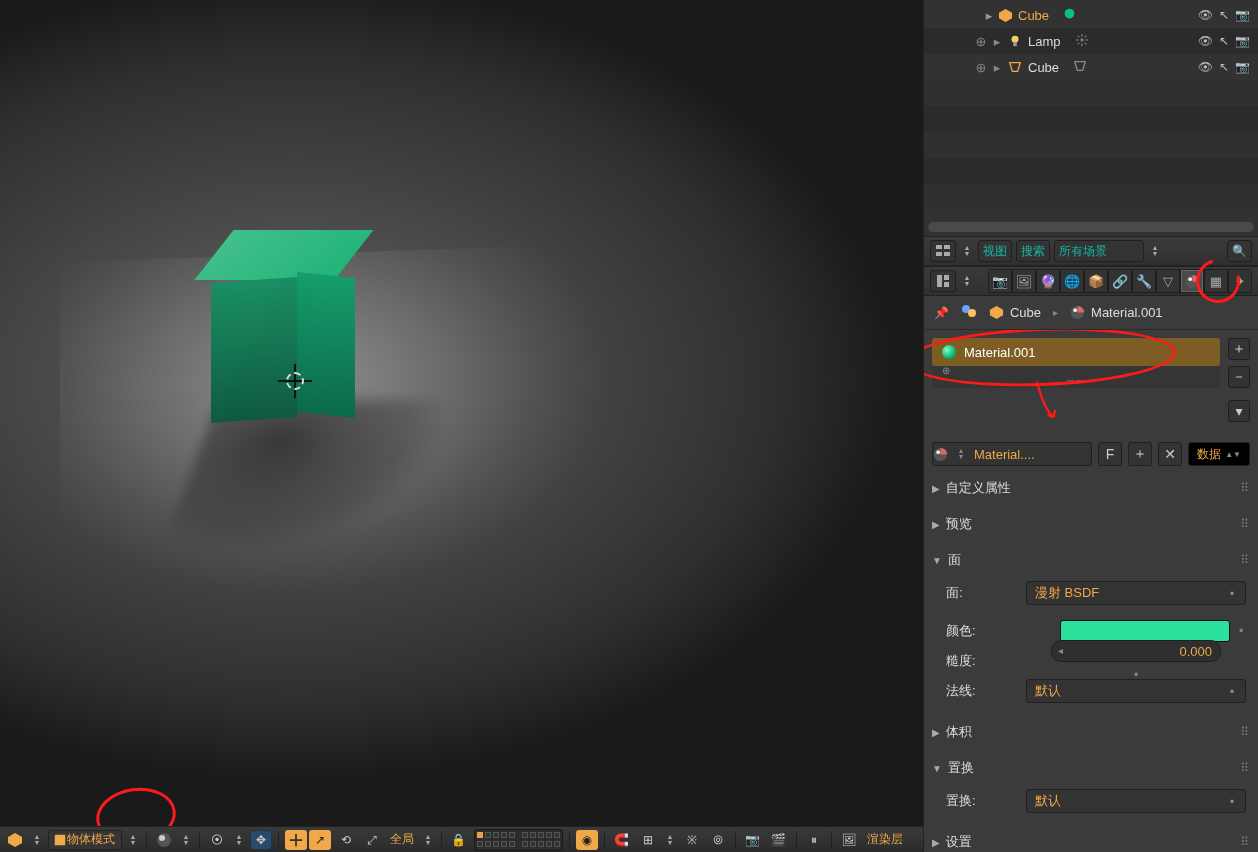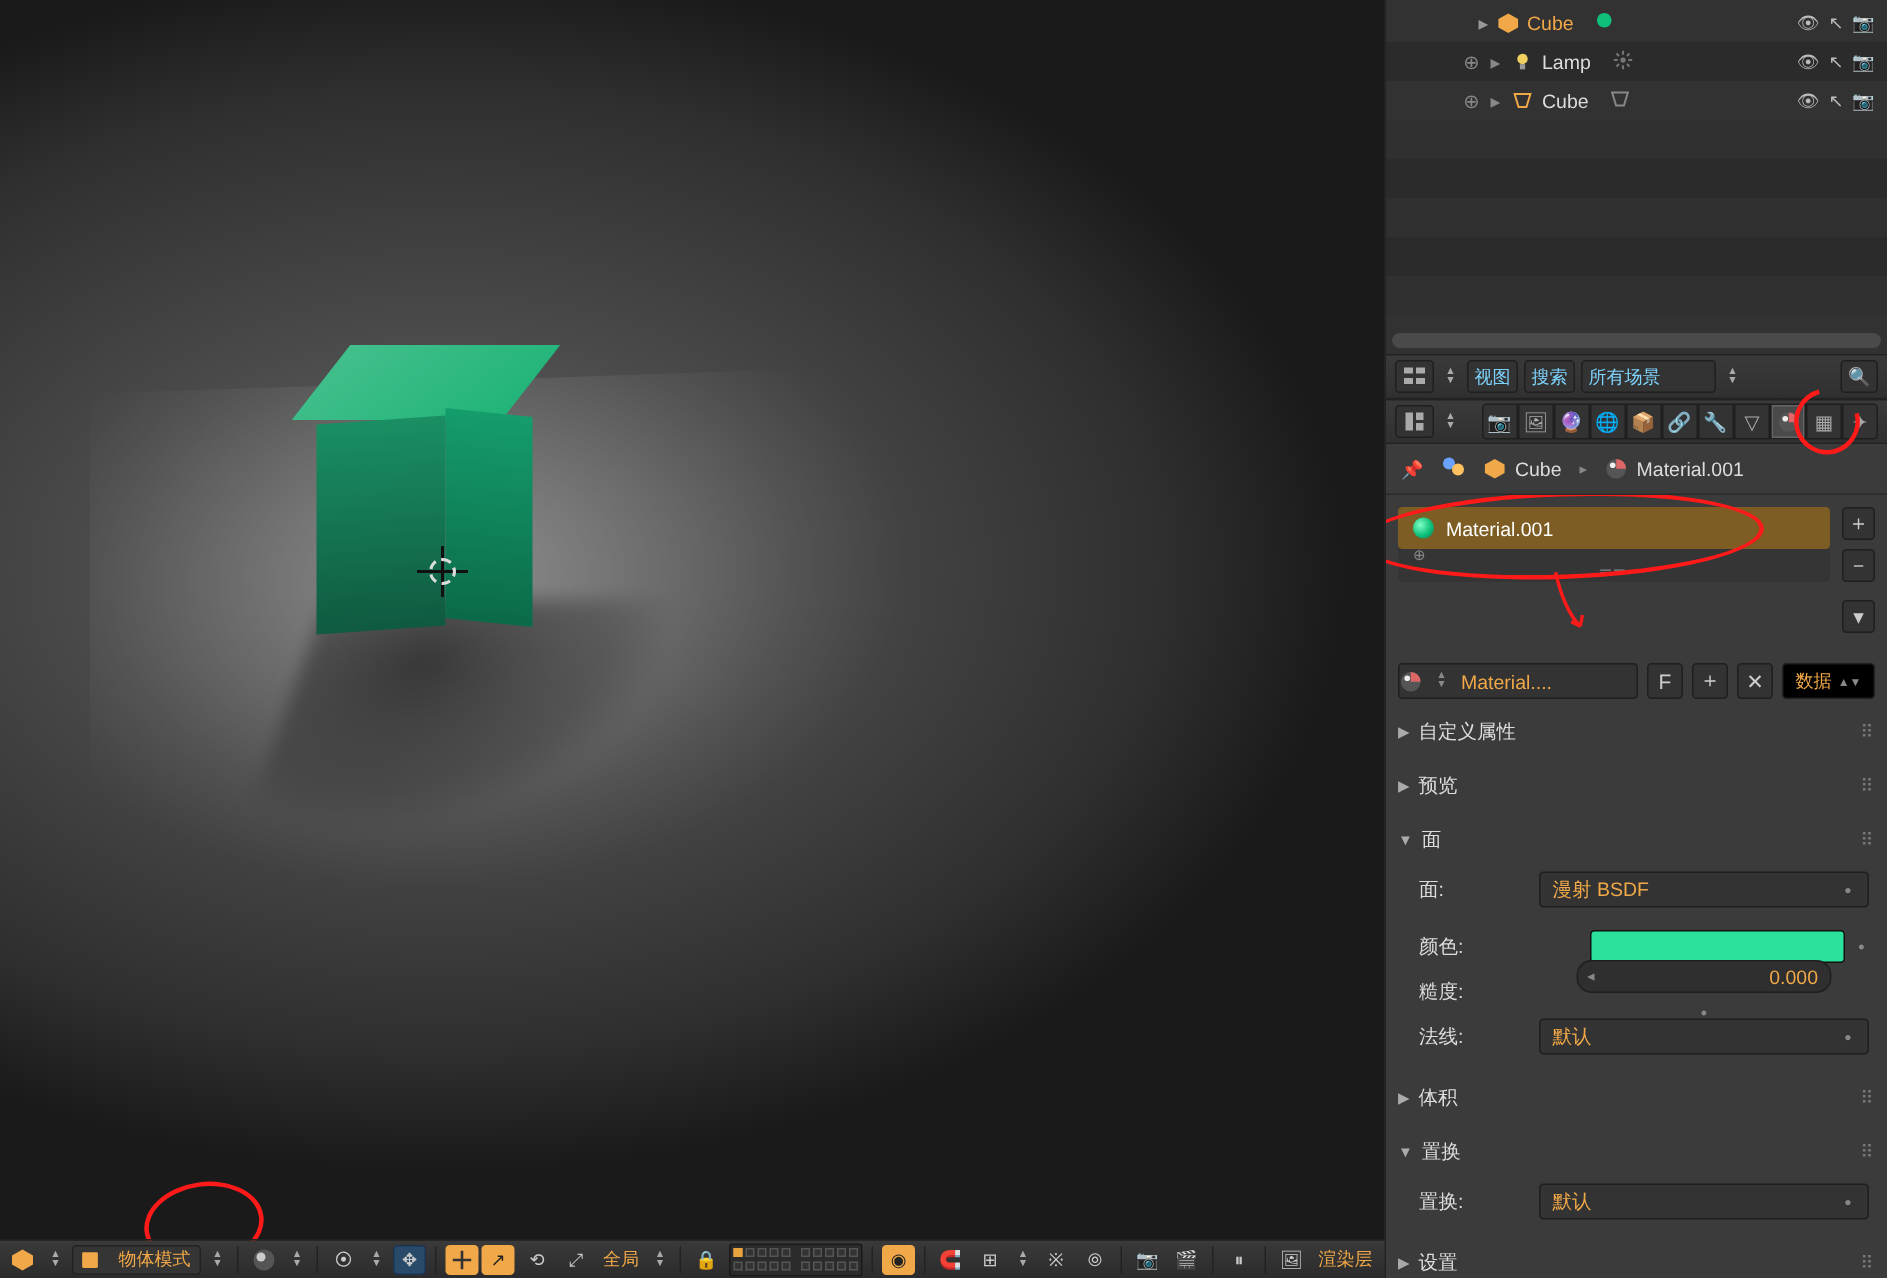--- a/index.html
+++ b/index.html
@@ -16,21 +16,21 @@
 .cursor3d { position: absolute; left: 278px; top: 364px; width: 34px; height: 34px; }
 .cursor3d .c { position:absolute; left:8px; top:8px; width:18px; height:18px; border:2px dashed #ddd; border-radius:50%; }
 .cursor3d .h { position:absolute; left:0; top:16px; width:34px; height:2px; background:#111; }
 .cursor3d .v { position:absolute; left:16px; top:0; width:2px; height:34px; background:#111; }
 
 
 .vp-header { position: absolute; left:0; bottom:0; width:100%; height:26px; background: linear-gradient(#3a3a3a,#2b2b2b); border-top:1px solid #222; display:flex; align-items:center; gap:4px; padding:0 4px; }
 .hbtn { height:20px; display:inline-flex; align-items:center; justify-content:center; padding:0 3px; border-radius:3px; }
 .hbtn.orange { color:#f0a848; }
 .hbtn.icon { width:22px; color:#ccc; }
-.mode-box { background:#353535; border:1px solid #222; border-radius:3px; height:20px; padding:0 6px 0 4px; display:inline-flex; align-items:center; gap:12px; color:#f0a848; }
+.mode-box { background:#353535; border:1px solid #222; border-radius:3px; height:20px; padding:0 6px 0 4px; display:inline-flex; align-items:center; gap:0; color:#f0a848; }
 .arrows { width:14px; height:20px; display:inline-flex; flex-direction:column; justify-content:center; align-items:center; color:#aaa; font-size:7px; line-height:6px; }
 .icogrp { display:flex; gap:2px; align-items:center; }
 .layerdots { display:grid; grid-template-columns: repeat(5, 6px) 3px repeat(5, 6px); grid-template-rows: 7px 7px; gap:2px; background:#2b2b2b; border:1px solid #1a1a1a; padding:2px; border-radius:2px; }
 .layerdots span { width:6px; height:6px; border:1px solid #555; background:#333; }
 .layerdots .sp { background:transparent; border:none; }
 .layerdots .act { background:#e8a23e; border-color:#e8a23e; }
 .sep { width:1px; height:18px; background:#222; margin:0 2px; }
 
 
 .right { flex:1; height:852px; display:flex; flex-direction:column; background:#3b3b3b; border-left:1px solid #222; }
@@ -46,21 +46,21 @@
 .orow .trail { position:absolute; right:8px; display:flex; gap:6px; align-items:center; color:#bbb; font-size:12px; }
 .orow .extra { margin-left:14px; color:#888; }
 .orow.dim { background:#303030; }
 .orow.alt { background:#2b2b2b; }
 .scrollbar-h { height:10px; background:#2a2a2a; margin:6px 4px 4px 4px; border-radius:5px; position:relative; }
 .scrollbar-h .thumb { position:absolute; left:0; top:0; height:10px; width:100%; background:#4a4a4a; border-radius:5px; }
 
 
 .prow { height:30px; background:linear-gradient(#3a3a3a,#303030); border-top:1px solid #222; border-bottom:1px solid #222; display:flex; align-items:center; gap:4px; padding:0 6px; }
 .pbtn { height:22px; min-width:22px; padding:0 4px; background:#333; border:1px solid #1f1f1f; border-radius:3px; display:inline-flex; align-items:center; justify-content:center; color:#bbb; font-size:12px; }
-.pbtn.orange { color:#7dd3fc; }
+.pbtn.orange { color:#14b8a6; }
 .tabicons { display:flex; gap:0; }
 .tabicons .ti { width:24px; height:24px; display:inline-flex; align-items:center; justify-content:center; border:1px solid #1f1f1f; background:#333; color:#aaa; font-size:13px; }
 .tabicons .ti.first { border-radius:3px 0 0 3px; }
 .tabicons .ti.last { border-radius:0 3px 3px 0; }
 .tabicons .ti.act { background:#4a4a4a; box-shadow: inset 0 0 0 1px #666; }
 
 
 .crumb { height:34px; background:#3b3b3b; display:flex; align-items:center; padding:0 10px; gap:12px; border-bottom:1px solid #2a2a2a; }
 .crumb .it { display:flex; align-items:center; gap:6px; color:#ddd; font-size:13px; }
 .crumb .sep-ar { color:#888; font-size:10px; }

